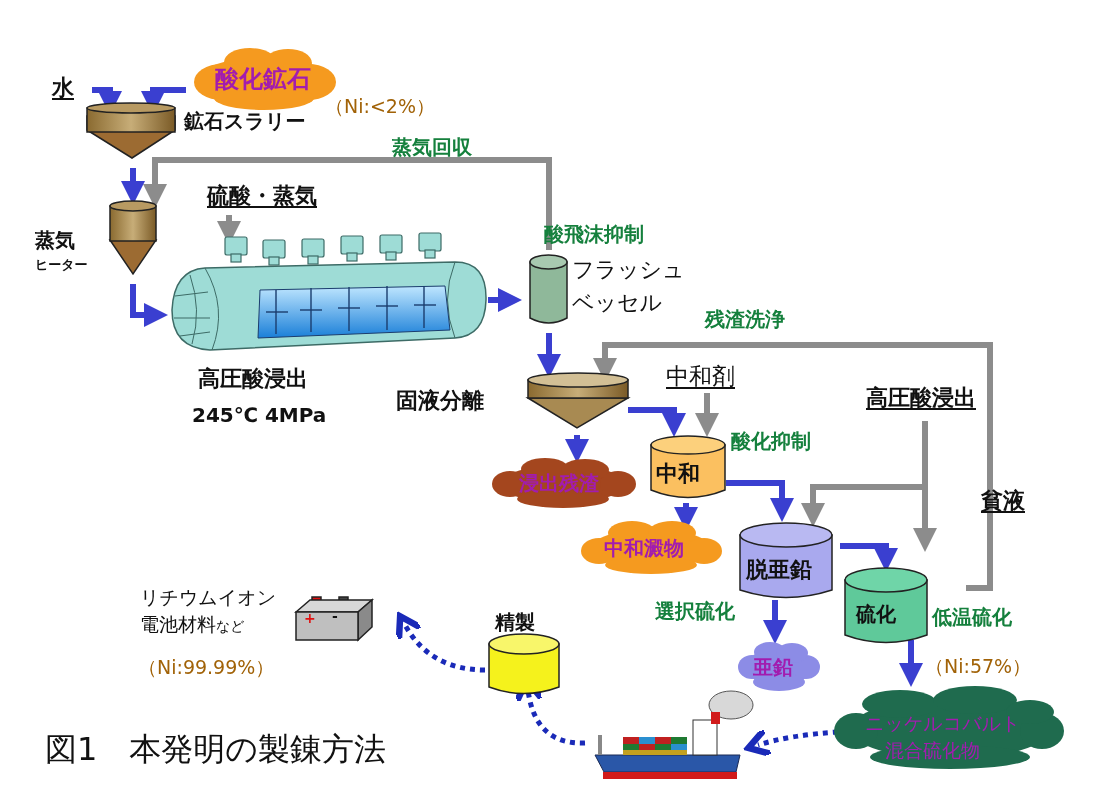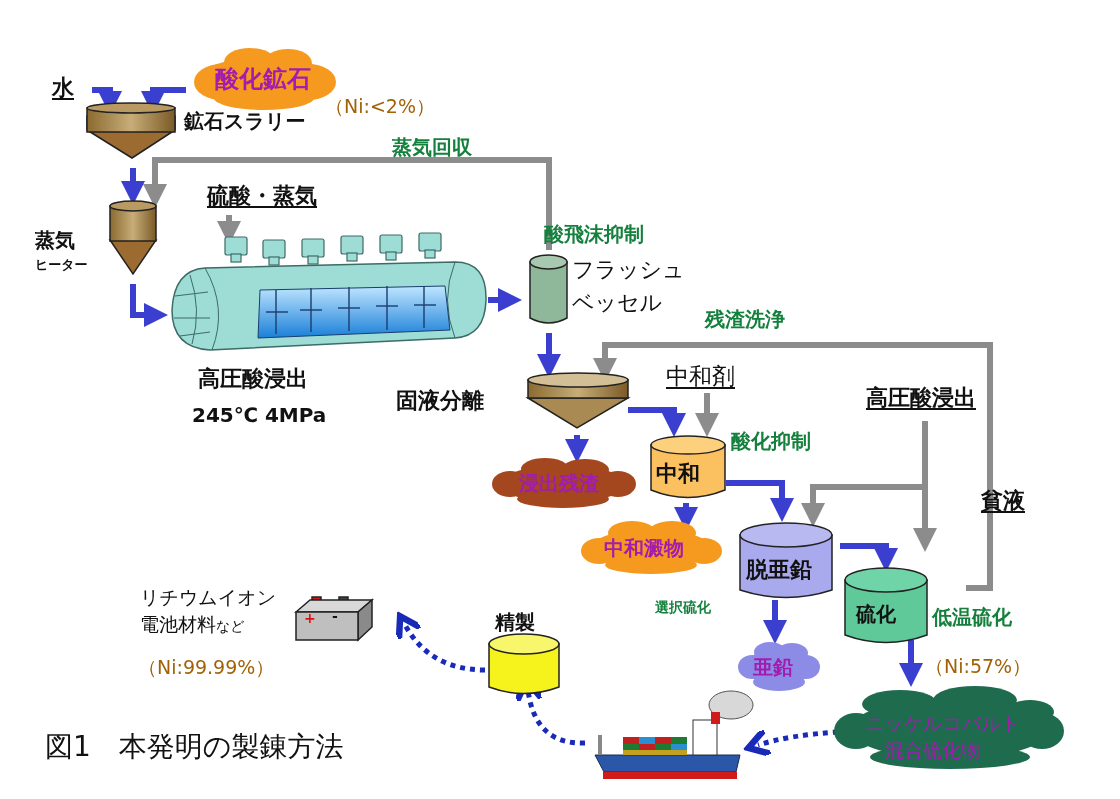--- a/index.html
+++ b/index.html
@@ -242,26 +242,26 @@
 <div class="lbl" style="left:192px;top:404px;font-size:20px;">245℃  4MPa</div>
 <div class="lbl" style="left:396px;top:389px;font-size:22px;">固液分離</div>
 <div class="lbl u norm" style="left:666px;top:364px;font-size:23px;">中和剤</div>
 <div class="lbl u" style="left:866px;top:386px;font-size:22px;">高圧酸浸出</div>
 <div class="lbl red" style="left:731px;top:430px;font-size:20px;">酸化抑制</div>
 <div class="lbl" style="left:656px;top:462px;font-size:22px;text-align:center;">中和</div>
 <div class="lbl white" style="left:519px;top:472px;font-size:20px;">浸出残渣</div>
 <div class="lbl u" style="left:981px;top:489px;font-size:22px;">貧液</div>
 <div class="lbl white" style="left:604px;top:537px;font-size:20px;">中和澱物</div>
 <div class="lbl" style="left:746px;top:558px;font-size:22px;">脱亜鉛</div>
-<div class="lbl red" style="left:655px;top:600px;font-size:14px;">選択硫化</div>
+<div class="lbl red" style="left:655px;top:600px;font-size:20px;">選択硫化</div>
 <div class="lbl" style="left:856px;top:603px;font-size:20px;">硫化</div>
 <div class="lbl red" style="left:932px;top:606px;font-size:20px;">低温硫化</div>
 <div class="lbl white" style="left:753px;top:656px;font-size:20px;">亜鉛</div>
 <div class="lbl blue" style="left:925px;top:656px;font-size:19px;">（Ni:57%）</div>
 <div class="lbl white norm" style="left:865px;top:713px;font-size:19px;">ニッケルコバルト</div>
 <div class="lbl white norm" style="left:865px;top:740px;font-size:19px;margin-left:20px;">混合硫化物</div>
 <div class="lbl" style="left:495px;top:611px;font-size:20px;text-align:right;">精製</div>
 <div class="lbl norm" style="left:140px;top:587px;font-size:19px;">リチウムイオン</div>
 <div class="lbl norm" style="left:140px;top:614px;font-size:19px;"><span>電池材料</span><span style="font-size:14px;">など</span></div>
 <div class="lbl" style="left:304px;top:611px;font-size:14px;color:#e01010;">+</div>
 <div class="lbl" style="left:332px;top:609px;font-size:14px;">-</div>
 <div class="lbl blue" style="left:138px;top:657px;font-size:19px;">（Ni:99.99%）</div>
-<div class="lbl norm" style="left:45px;top:732px;font-size:28px;">図1　本発明の製錬方法</div>
+<div class="lbl norm" style="left:45px;top:732px;font-size:32px;">図1　本発明の製錬方法</div>
 
 </body></html>

